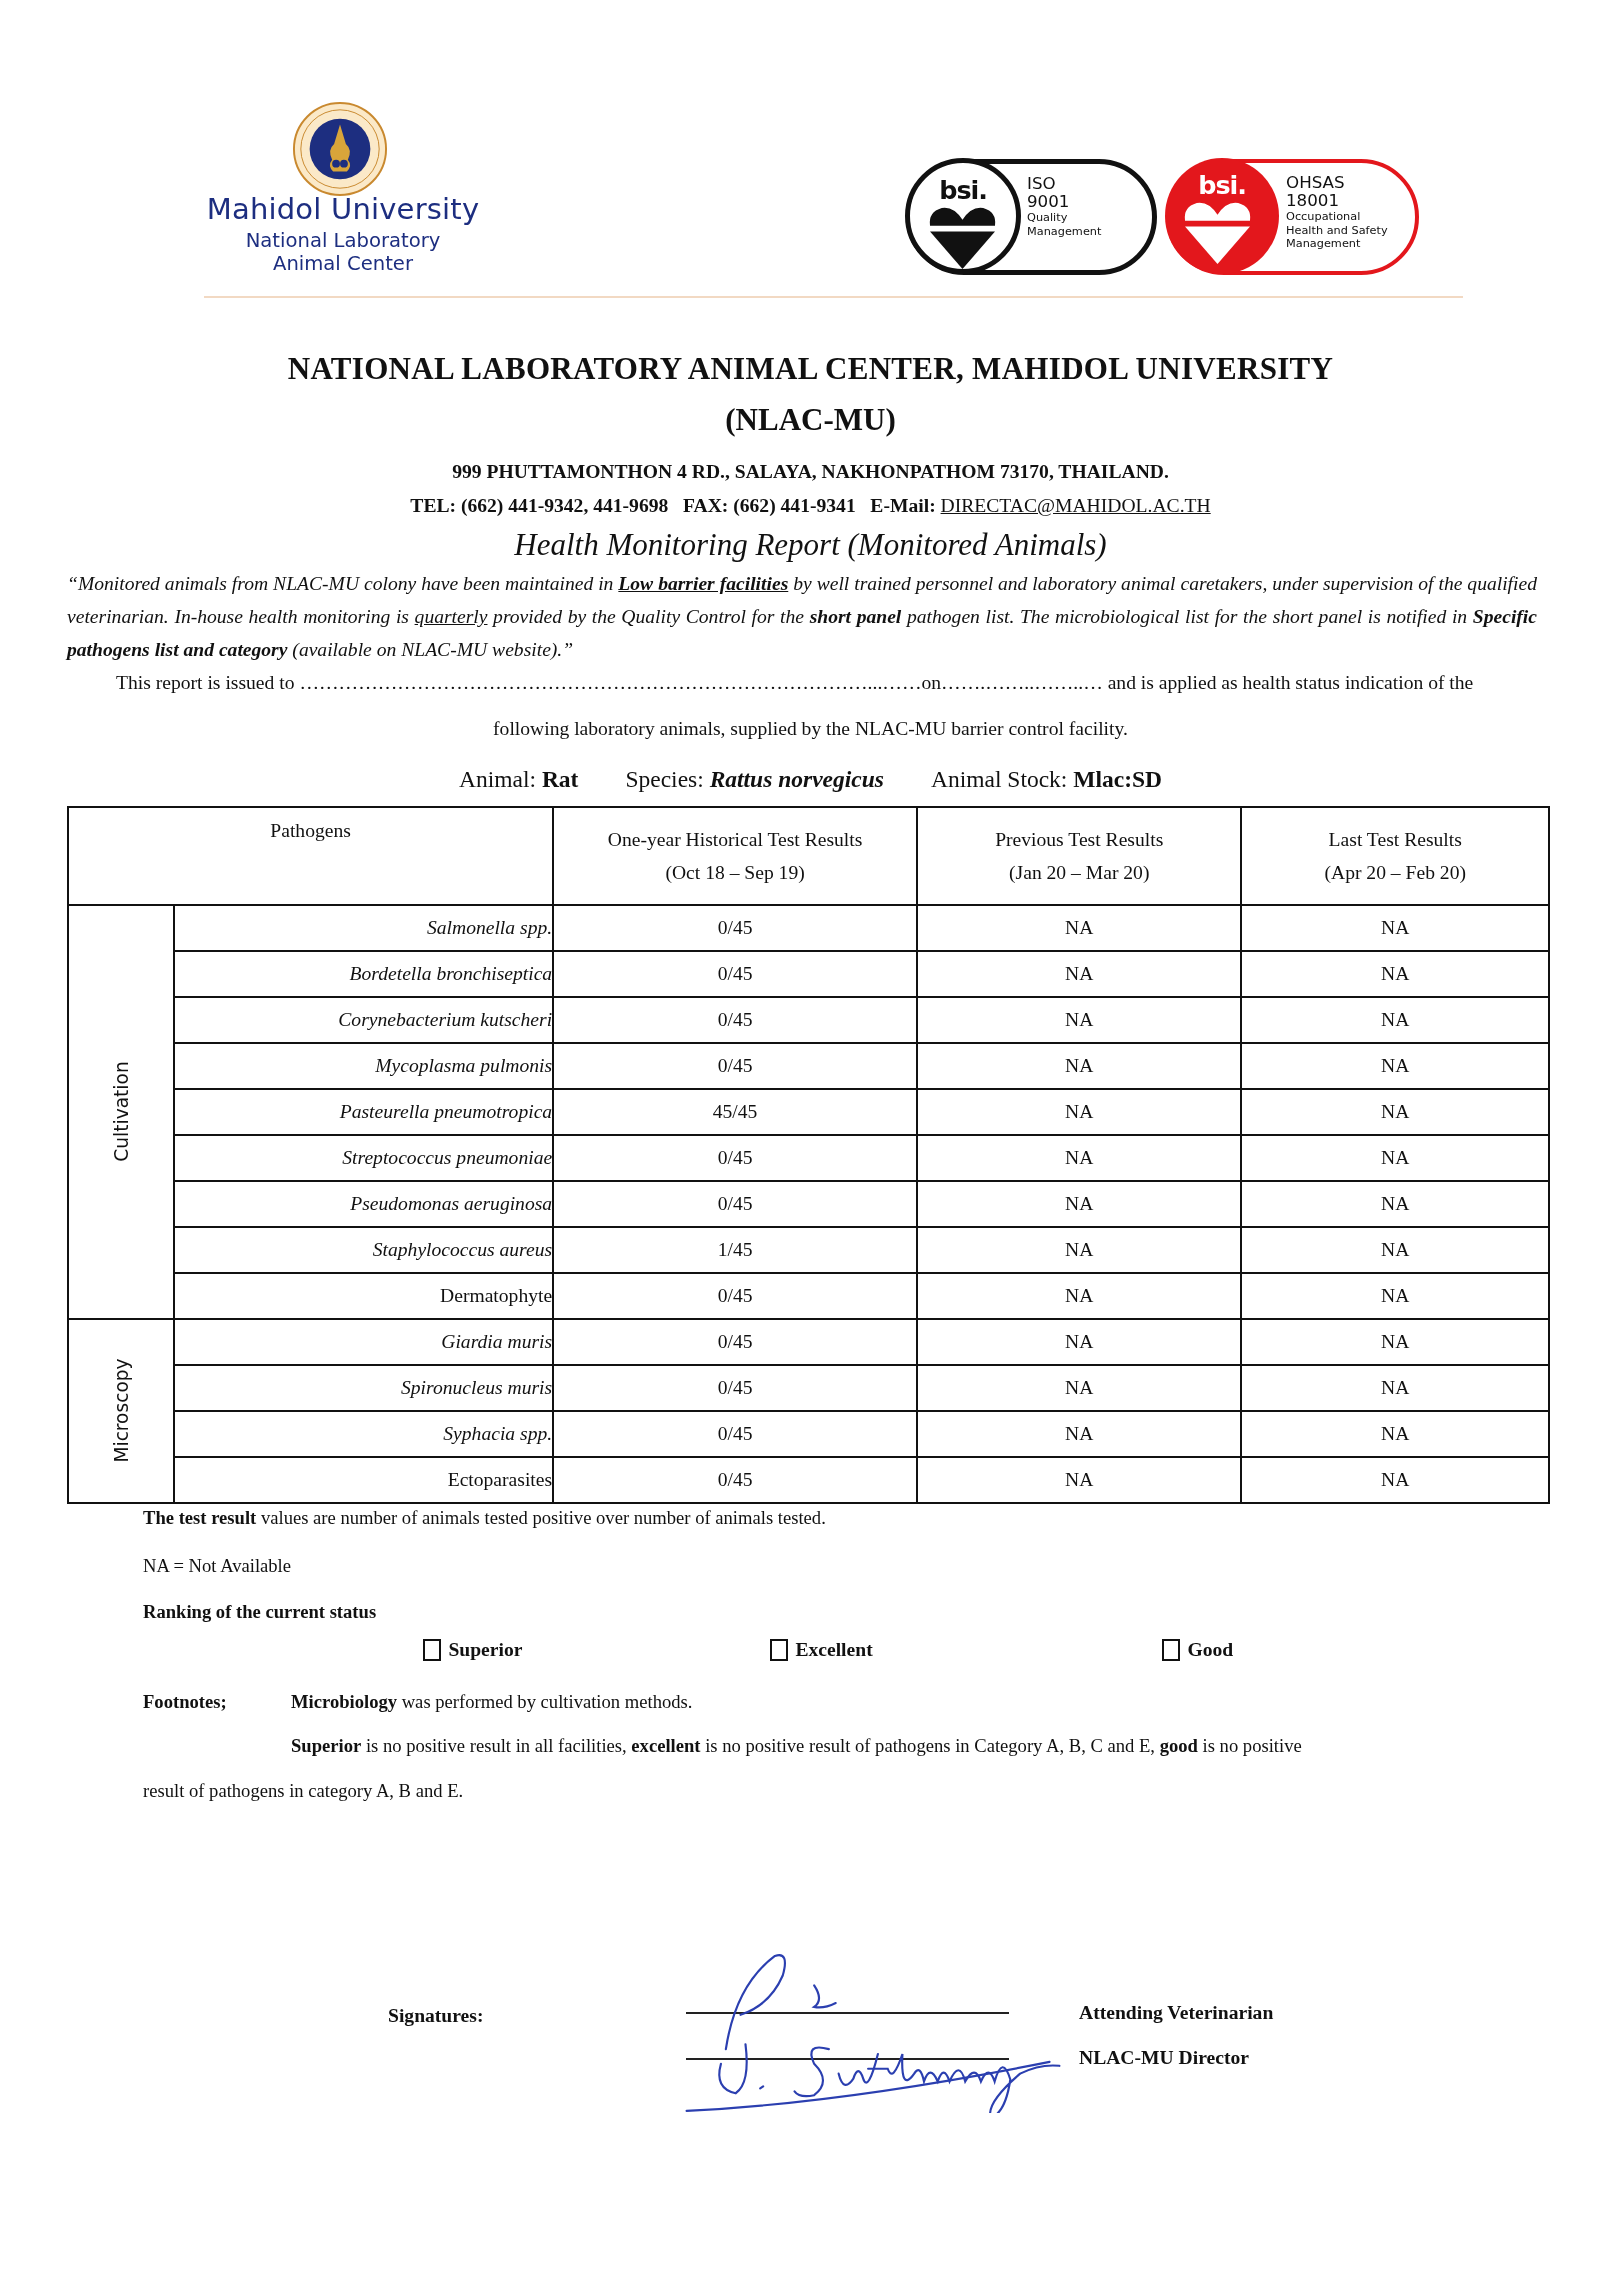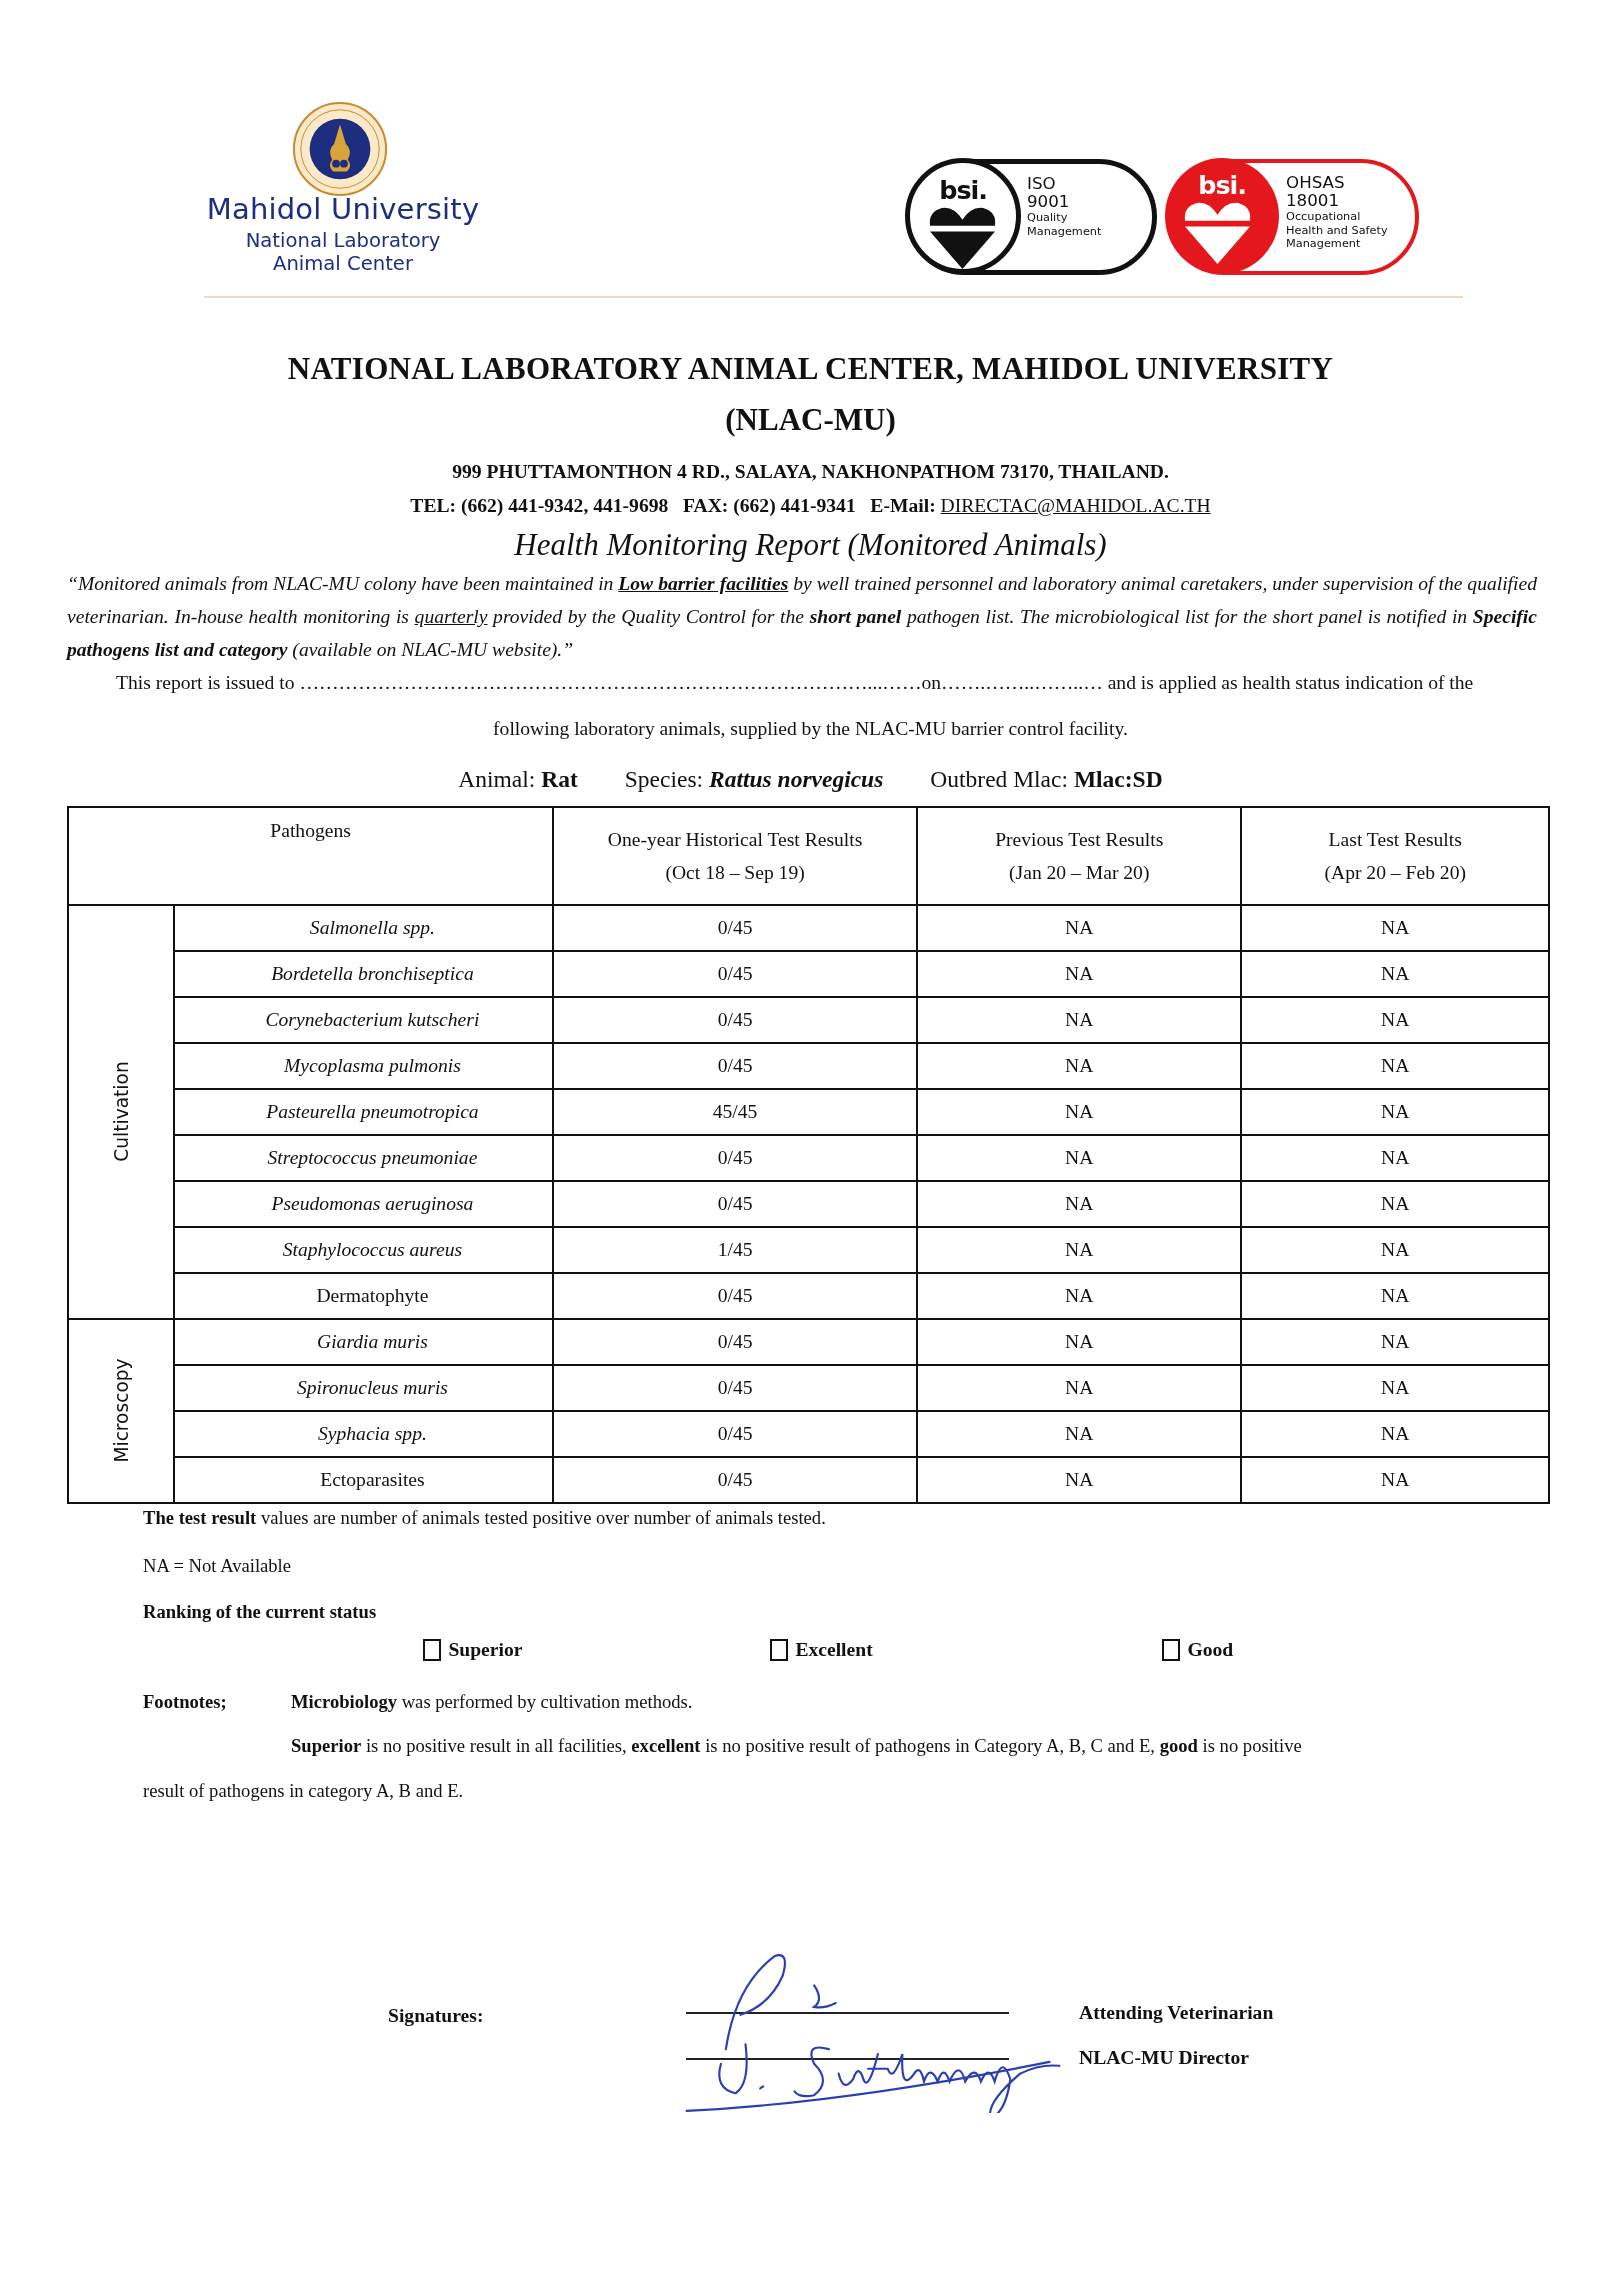--- a/index.html
+++ b/index.html
@@ -43,21 +43,21 @@
   #issued { left:116px; width:1392px; top:672px; font-size:19.6px; }
   #following { left:0; width:1621px; top:718px; font-size:19.6px; }
   #animal-line { left:0; width:1621px; top:766px; font-size:23.5px; }
   #animal-line .gap { display:inline-block; width:47px; }
 
   
   #report-table { position:absolute; left:67px; top:806px; width:1483px; border-collapse:collapse; font-size:19.6px; }
   #report-table td, #report-table th { border:2px solid #111; padding:0; text-align:center; font-weight:normal; }
   #report-table th { height:90px; vertical-align:middle; line-height:33px; }
   #report-table td { height:44px; }
-  #report-table td.name { text-align:center; padding-left:17.6px; font-style:italic;margin-left:36px; }
+  #report-table td.name { text-align:right; padding-left:17.6px; font-style:italic;margin-left:36px; }
   #report-table td.name.plain { font-style:normal; }
   #report-table td.cat { width:88px; }
   .vlabel { display:inline-block; transform:rotate(-90deg); white-space:nowrap; font-family:"DejaVu Sans", sans-serif; font-size:18.6px; }
 
   
   .note { position:absolute; left:143px; font-size:18.6px; }
   #note-1 { top:1507px; }
   #note-2 { top:1555px; }
   #note-3 { top:1601px; font-weight:bold; }
   .rank { position:absolute; top:1639px; font-size:19.6px; font-weight:bold; display:flex; align-items:flex-end; }
@@ -135,21 +135,21 @@
 <div id="subtitle" class="abs center">(NLAC-MU)</div>
 <div id="address" class="abs center">999 PHUTTAMONTHON 4 RD., SALAYA, NAKHONPATHOM 73170, THAILAND.</div>
 <div id="contact" class="abs center"><span style="white-space:pre">TEL: (662) 441-9342, 441-9698   FAX: (662) 441-9341   E-Mail: </span><span class="email">DIRECTAC@MAHIDOL.AC.TH</span></div>
 <div id="report-title" class="abs center">Health Monitoring Report (Monitored Animals)</div>
 
 <div id="intro" class="abs"><span>“Monitored animals from NLAC-MU colony have been maintained in </span><b class="ul">Low barrier facilities</b><span> by well trained personnel and laboratory animal caretakers, under supervision of the qualified veterinarian.  In-house health monitoring is </span><span class="ul">quarterly</span><span> provided by the Quality Control for the </span><b>short panel</b><span> pathogen list. The microbiological list for the short panel is notified in </span><b>Specific pathogens list and category</b><span> (available on NLAC-MU website).”</span></div>
 
 <div id="issued" class="abs">This report is issued to ……………………………………………………………………………...……on…….……..……..… and is applied as health status indication of the</div>
 <div id="following" class="abs center">following laboratory animals, supplied by the NLAC-MU barrier control facility.</div>
 
-<div id="animal-line" class="abs center"><span>Animal: </span><b>Rat</b><span class="gap"></span><span>Species: </span><b><i>Rattus norvegicus</i></b><span class="gap"></span><span>Outbred Mlac: </span><b>Mlac:SD</b></div>
+<div id="animal-line" class="abs center"><span>Animal: </span><b>Rat</b><span class="gap"></span><span>Species: </span><b><i>Rattus norvegicus</i></b><span class="gap"></span><span>Animal Stock: </span><b>Mlac:SD</b></div>
 
 <table id="report-table">
   <colgroup>
     <col style="width:90px">
       <col style="width:383px">
       <col style="width:369px">
       <col style="width:329px">
       <col style="width:312px">
   </colgroup>
   <thead>

